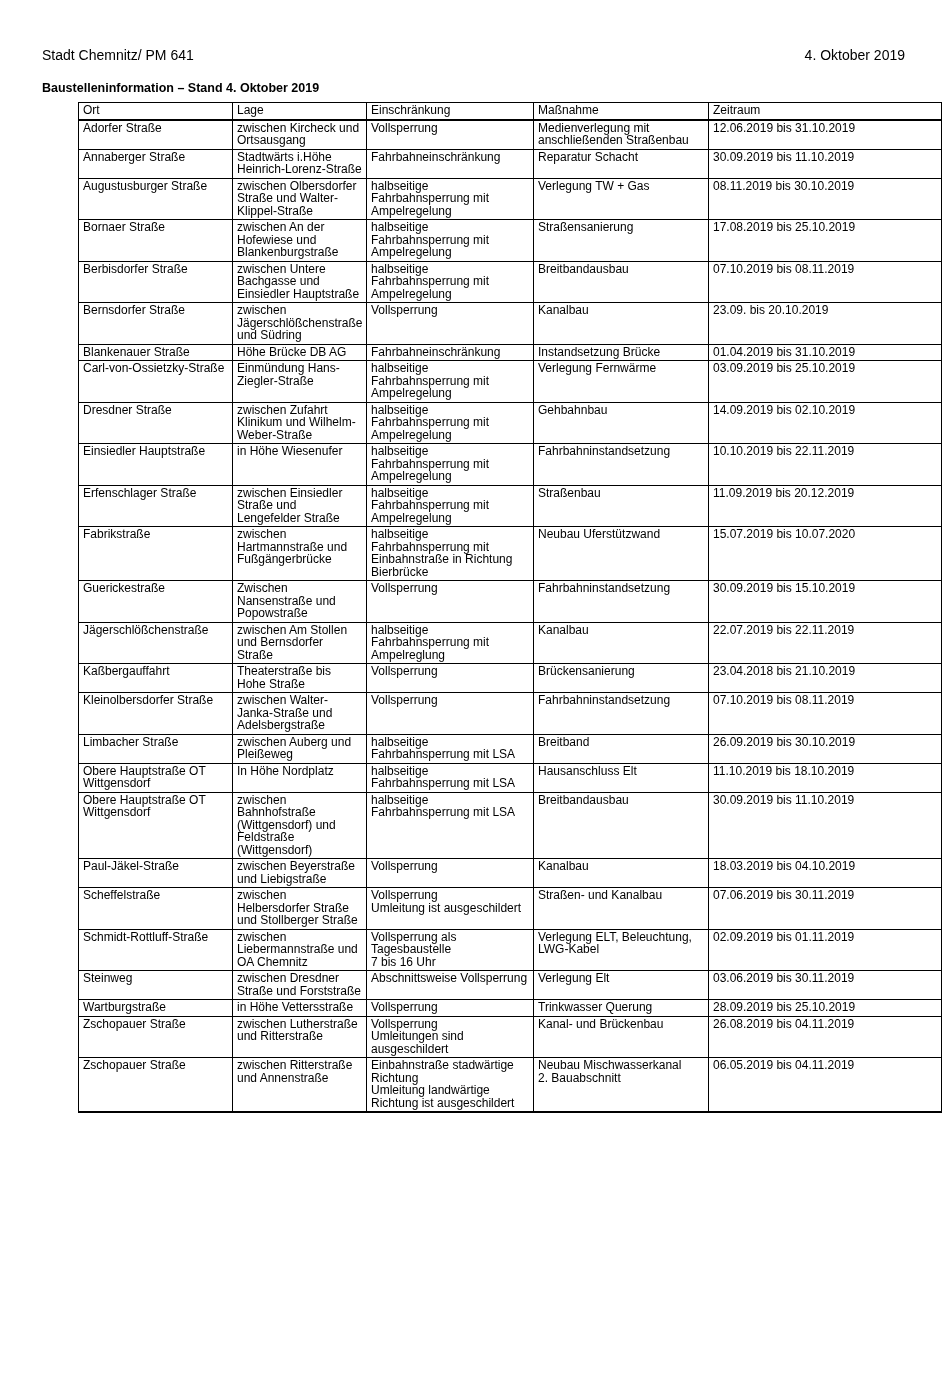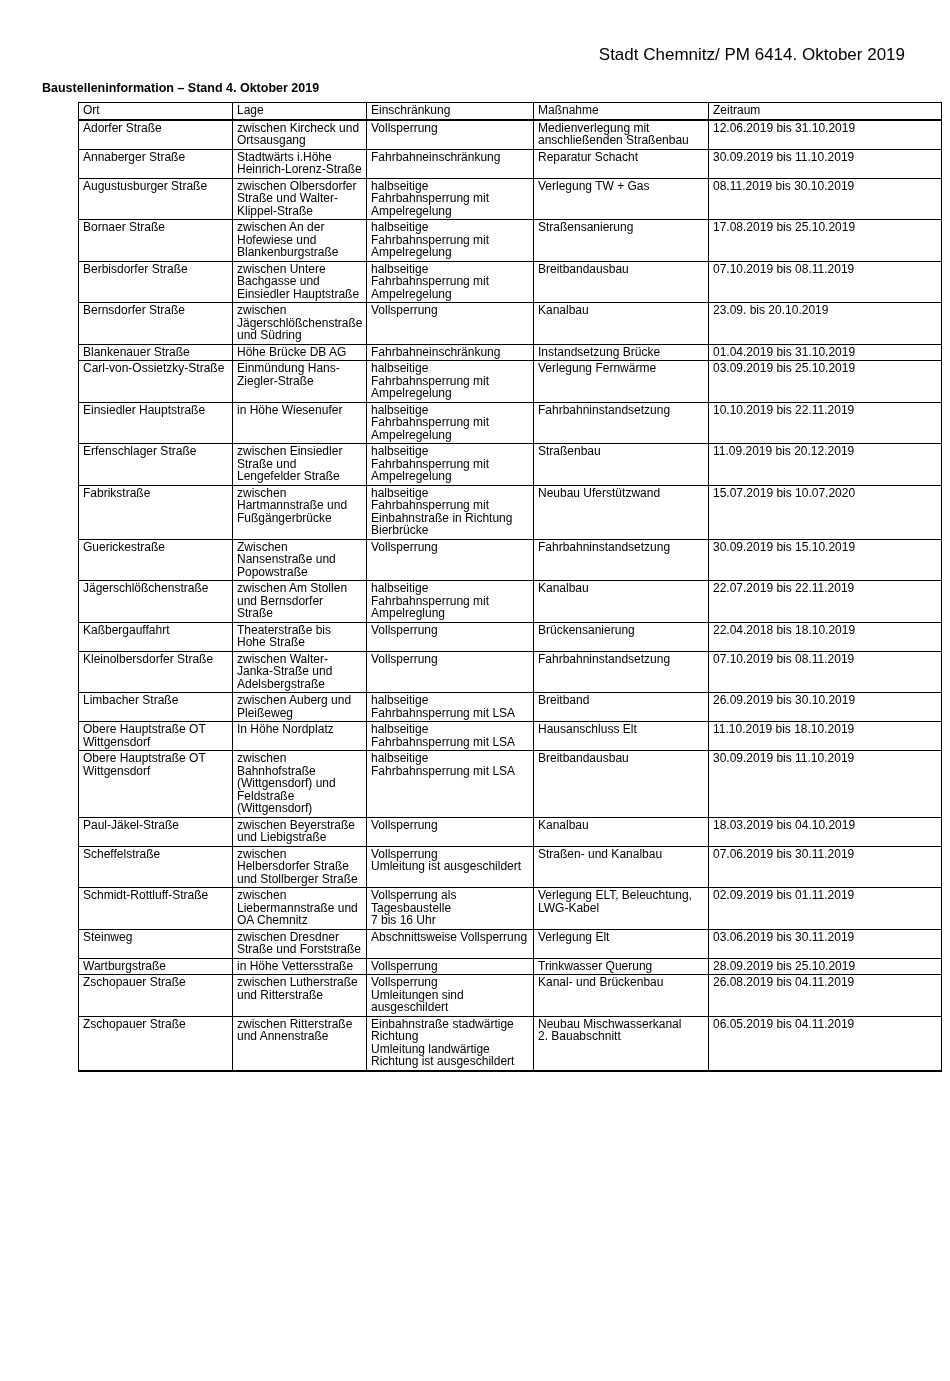--- a/index.html
+++ b/index.html
@@ -23,22 +23,22 @@
     background: #ffffff;
   }
   .content {
     position: absolute;
     left: 42px;
     top: 48px;
     width: 863px;
   }
   .doc-header {
     display: flex;
-    justify-content: flex-end;
-    font-size: 17px;
+    justify-content: space-between;
+    font-size: 14px;
     line-height: 14px;
   }
   .doc-title {
     margin-top: 19px;
     font-size: 12.5px;
     font-weight: bold;
     line-height: 14px;
   }
   .doc-subtitle {
     font-size: 12.5px;
@@ -156,20 +156,27 @@
             <td>Instandsetzung Brücke</td>
             <td>01.04.2019 bis 31.10.2019</td>
           </tr>
           <tr>
             <td>Carl-von-Ossietzky-Straße</td>
             <td>Einmündung Hans-Ziegler-Straße</td>
             <td>halbseitige Fahrbahnsperrung mit Ampelregelung</td>
             <td>Verlegung Fernwärme</td>
             <td>03.09.2019 bis 25.10.2019</td>
           </tr>
+          <tr>
+            <td>Dresdner Straße</td>
+            <td>zwischen Zufahrt Klinikum und Wilhelm-Weber-Straße</td>
+            <td>halbseitige Fahrbahnsperrung mit Ampelregelung</td>
+            <td>Gehbahnbau</td>
+            <td>14.09.2019 bis 02.10.2019</td>
+          </tr>
           <tr class="bold">
             <td>Einsiedler Hauptstraße</td>
             <td>in Höhe Wiesenufer</td>
             <td>halbseitige Fahrbahnsperrung mit Ampelregelung</td>
             <td>Fahrbahninstandsetzung</td>
             <td>10.10.2019 bis 22.11.2019</td>
           </tr>
           <tr>
             <td>Erfenschlager Straße</td>
             <td>zwischen Einsiedler Straße und Lengefelder Straße</td>
@@ -197,21 +204,21 @@
             <td>halbseitige Fahrbahnsperrung mit Ampelreglung</td>
             <td>Kanalbau</td>
             <td>22.07.2019 bis 22.11.2019</td>
           </tr>
           <tr>
             <td>Kaßbergauffahrt</td>
             <td>Theaterstraße bis
 Hohe Straße</td>
             <td>Vollsperrung</td>
             <td>Brückensanierung</td>
-            <td>22.04.2018 bis  18.10.2019</td>
+            <td>23.04.2018 bis  21.10.2019</td>
           </tr>
           <tr class="bold">
             <td>Kleinolbersdorfer Straße</td>
             <td>zwischen Walter-Janka-Straße und Adelsbergstraße</td>
             <td>Vollsperrung</td>
             <td>Fahrbahninstandsetzung</td>
             <td>07.10.2019 bis 08.11.2019</td>
           </tr>
           <tr>
             <td>Limbacher Straße</td>

